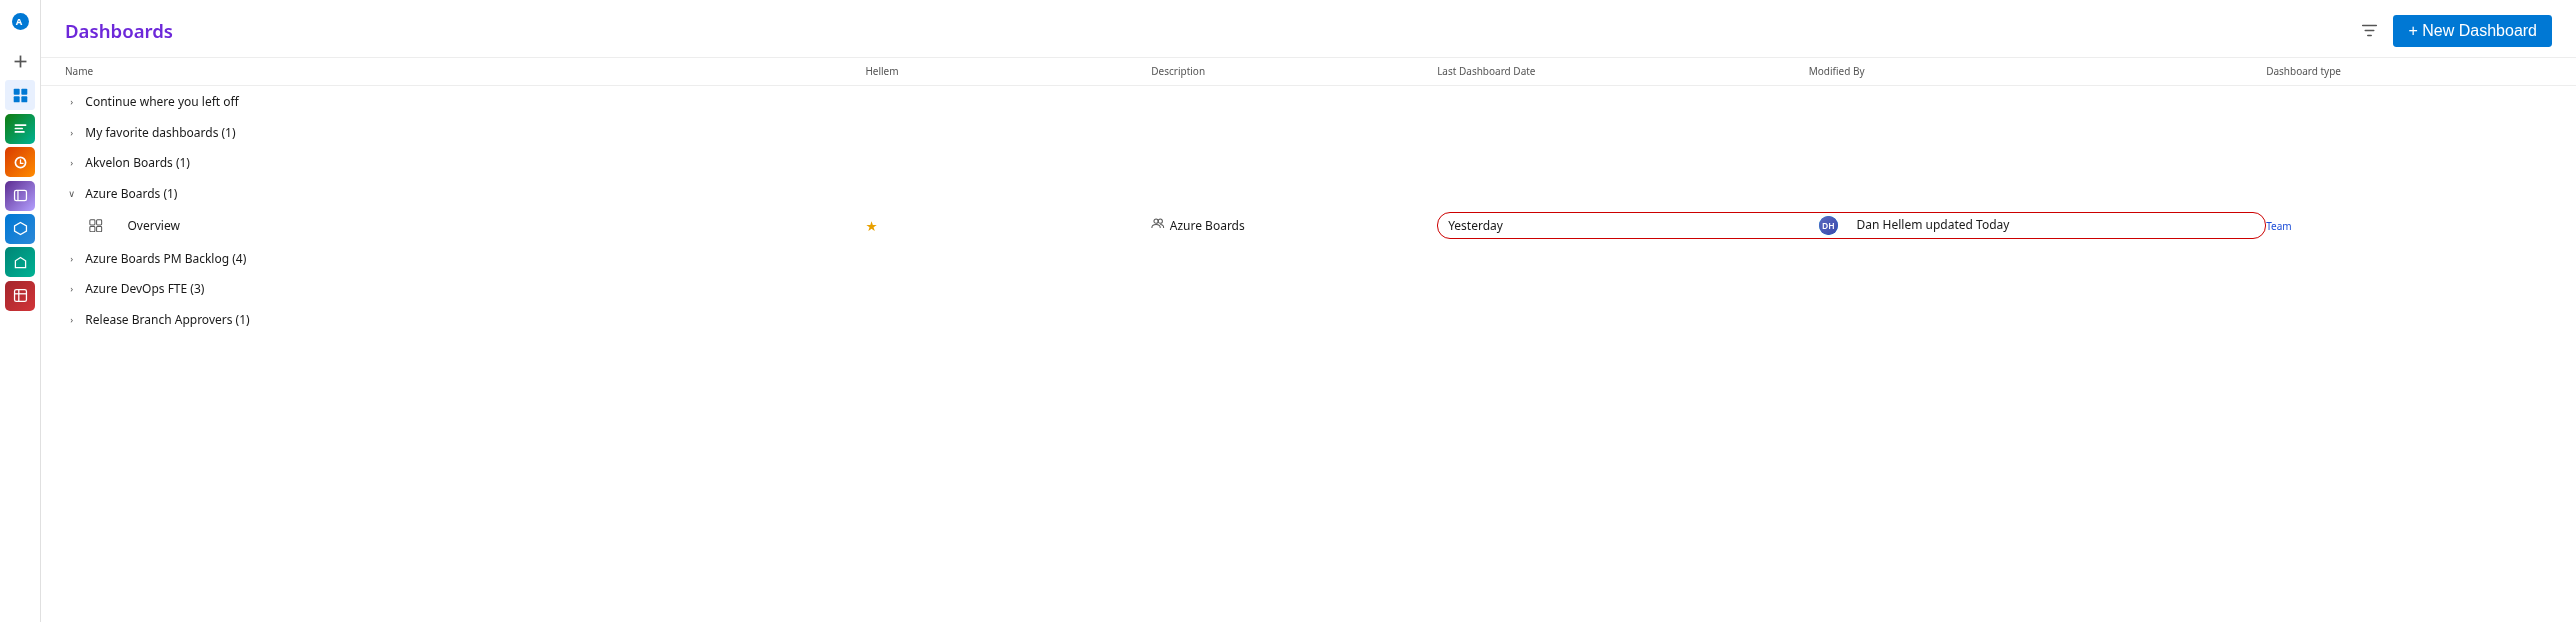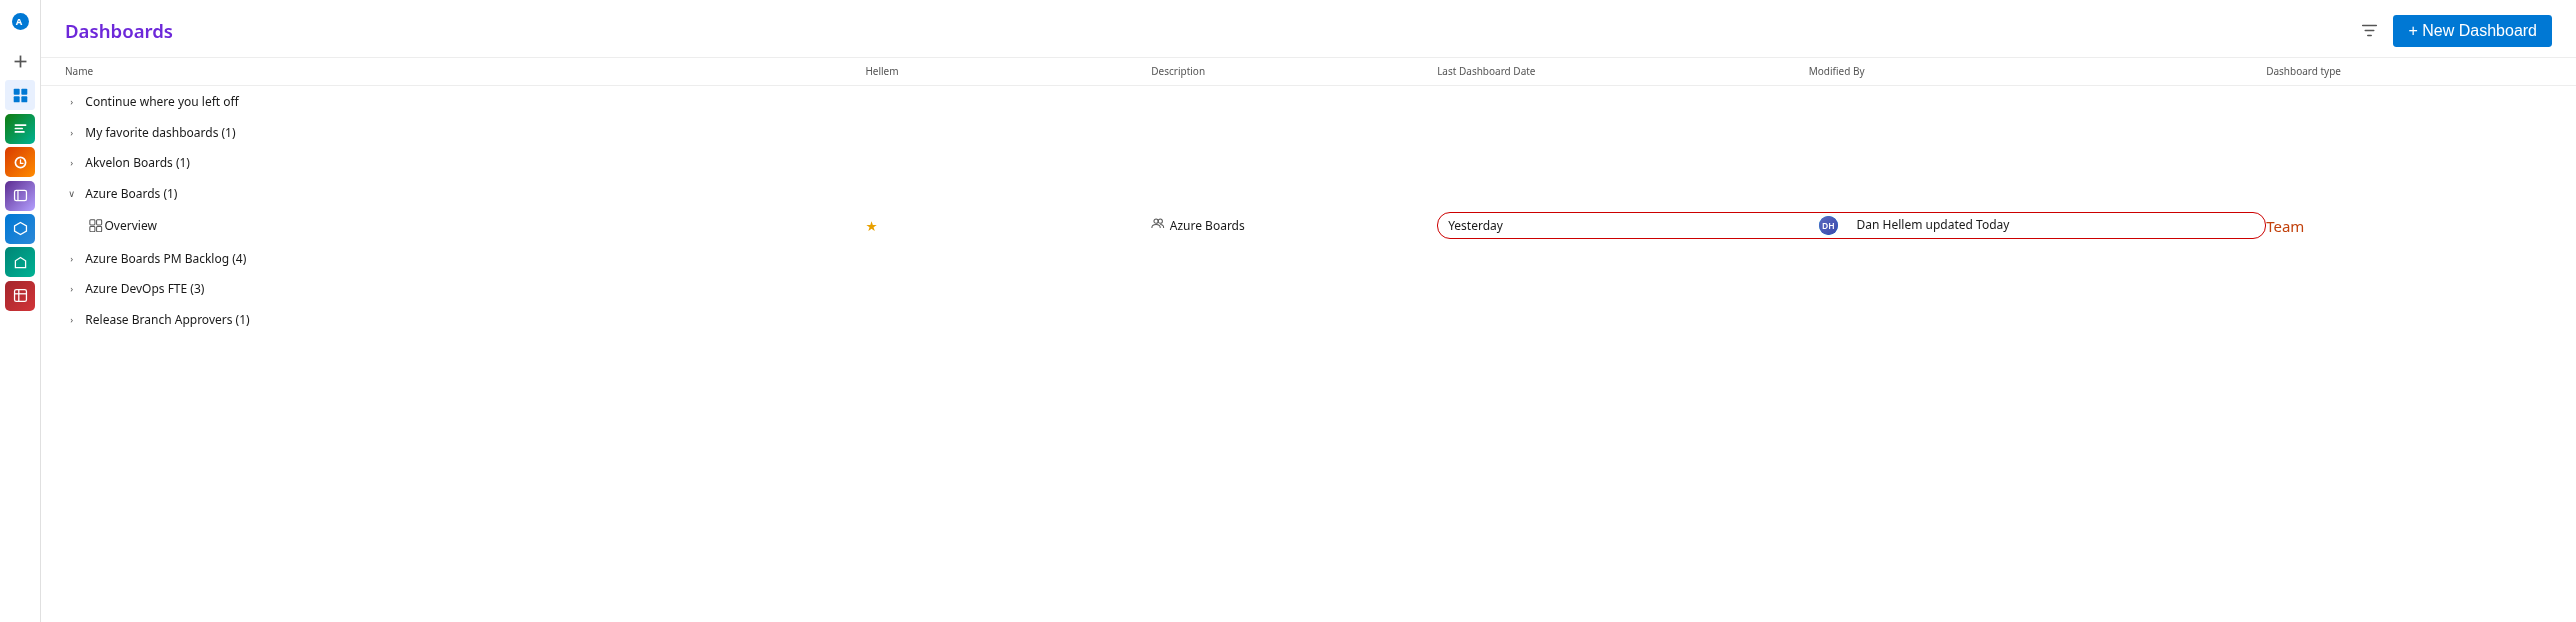--- a/index.html
+++ b/index.html
@@ -131,21 +131,21 @@
     .chevron {
       font-size: 9.3px;
       color: #555;
       width: 13.5px;
       text-align: center;
     }
 
     .item-name {
       display: flex;
       align-items: center;
-      gap: 2px;
+      gap: 25px;
       font-size: 12px;
       color: #1a1a1a;
       padding-left: 24px;
     }
 
     .item-icon {
       width: 13.5px;
       height: 13.5px;
       display: inline-flex;
       align-items: center;
@@ -202,22 +202,22 @@
       border-radius: 50%;
       background: linear-gradient(135deg, #5c6bc0 0%, #3949ab 100%);
       display: flex;
       align-items: center;
       justify-content: center;
       color: #fff;
       font-size: 8.5px;
     }
 
     .dashboard-type {
-      font-size: 15px;
-      color: #c2410c;
+      font-size: 10px;
+      color: #1d4ed8;
     }
 
     
     .overview-row {
       display: grid;
       grid-template-columns: 2.8fr 1fr 1fr 1.3fr 1.6fr 1fr;
       padding: 0 24px;
       align-items: stretch;
       min-height: 34px;
       cursor: pointer;

